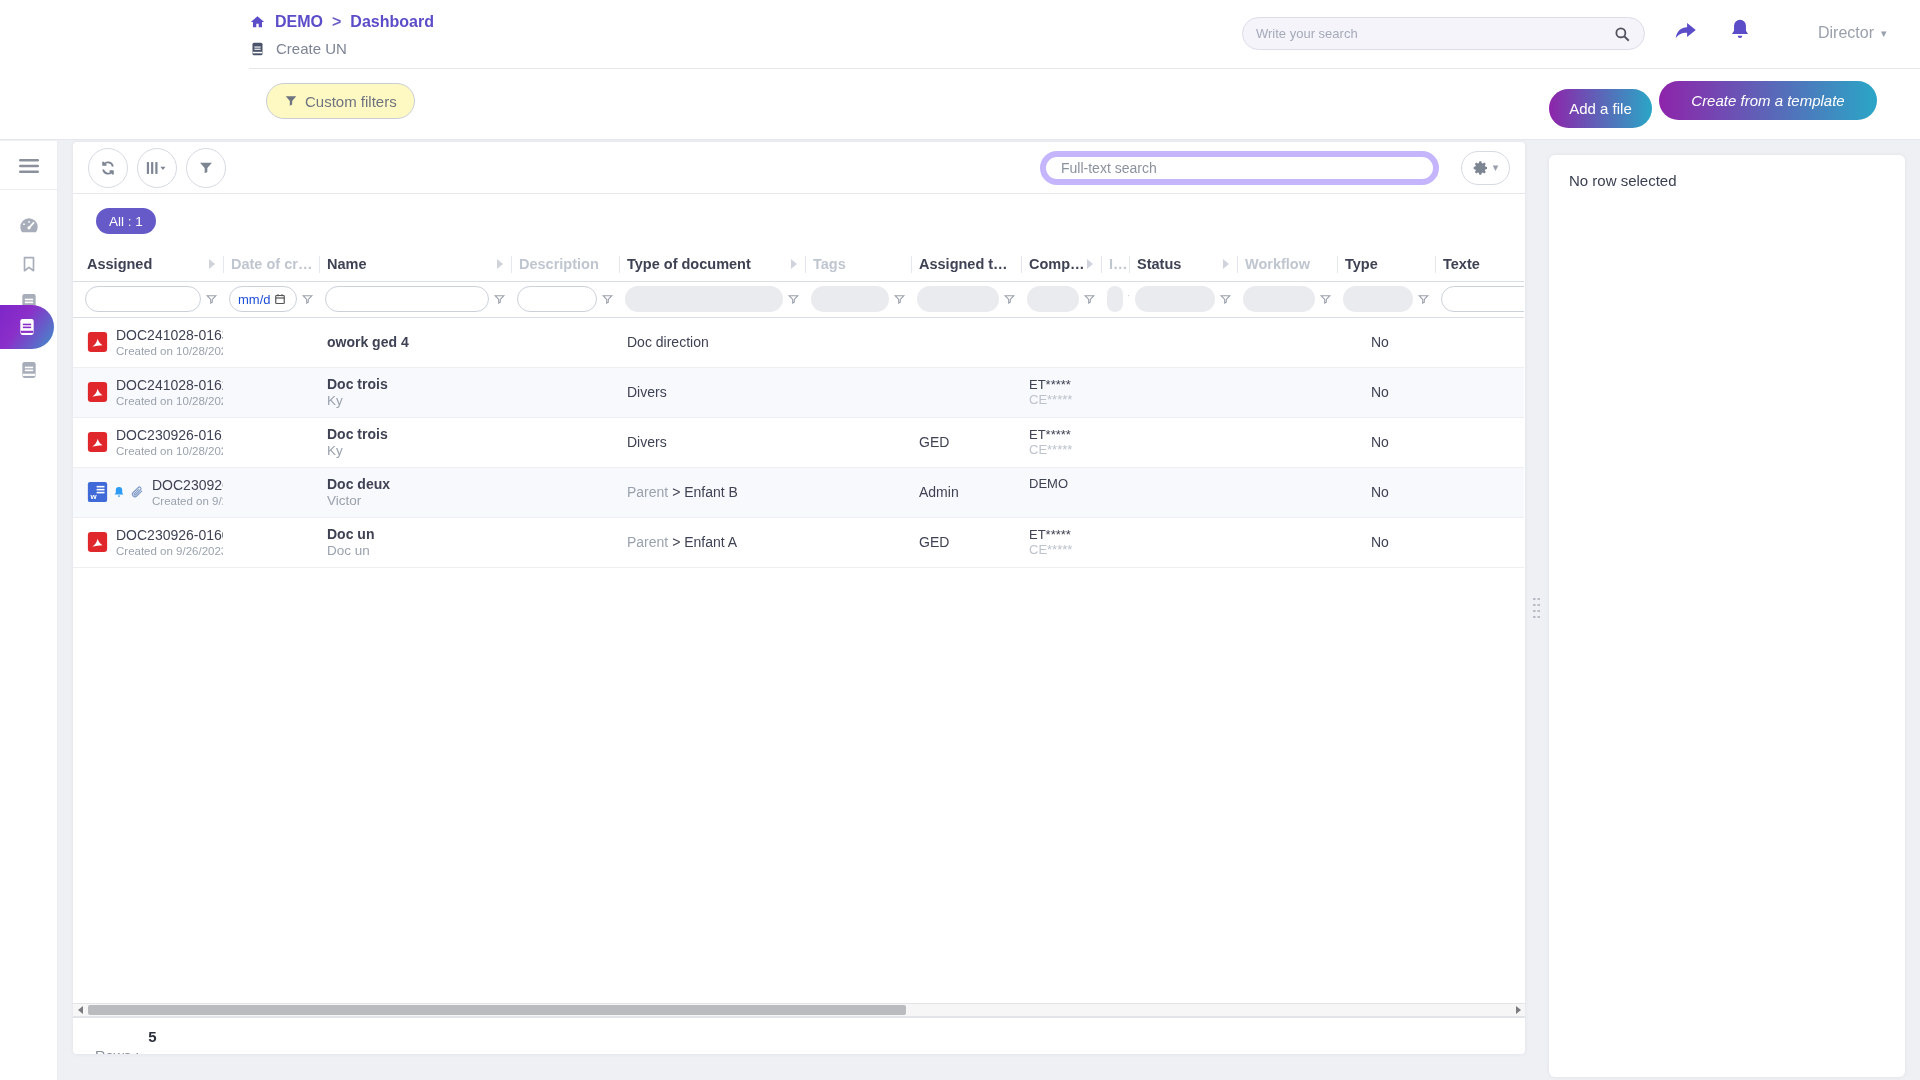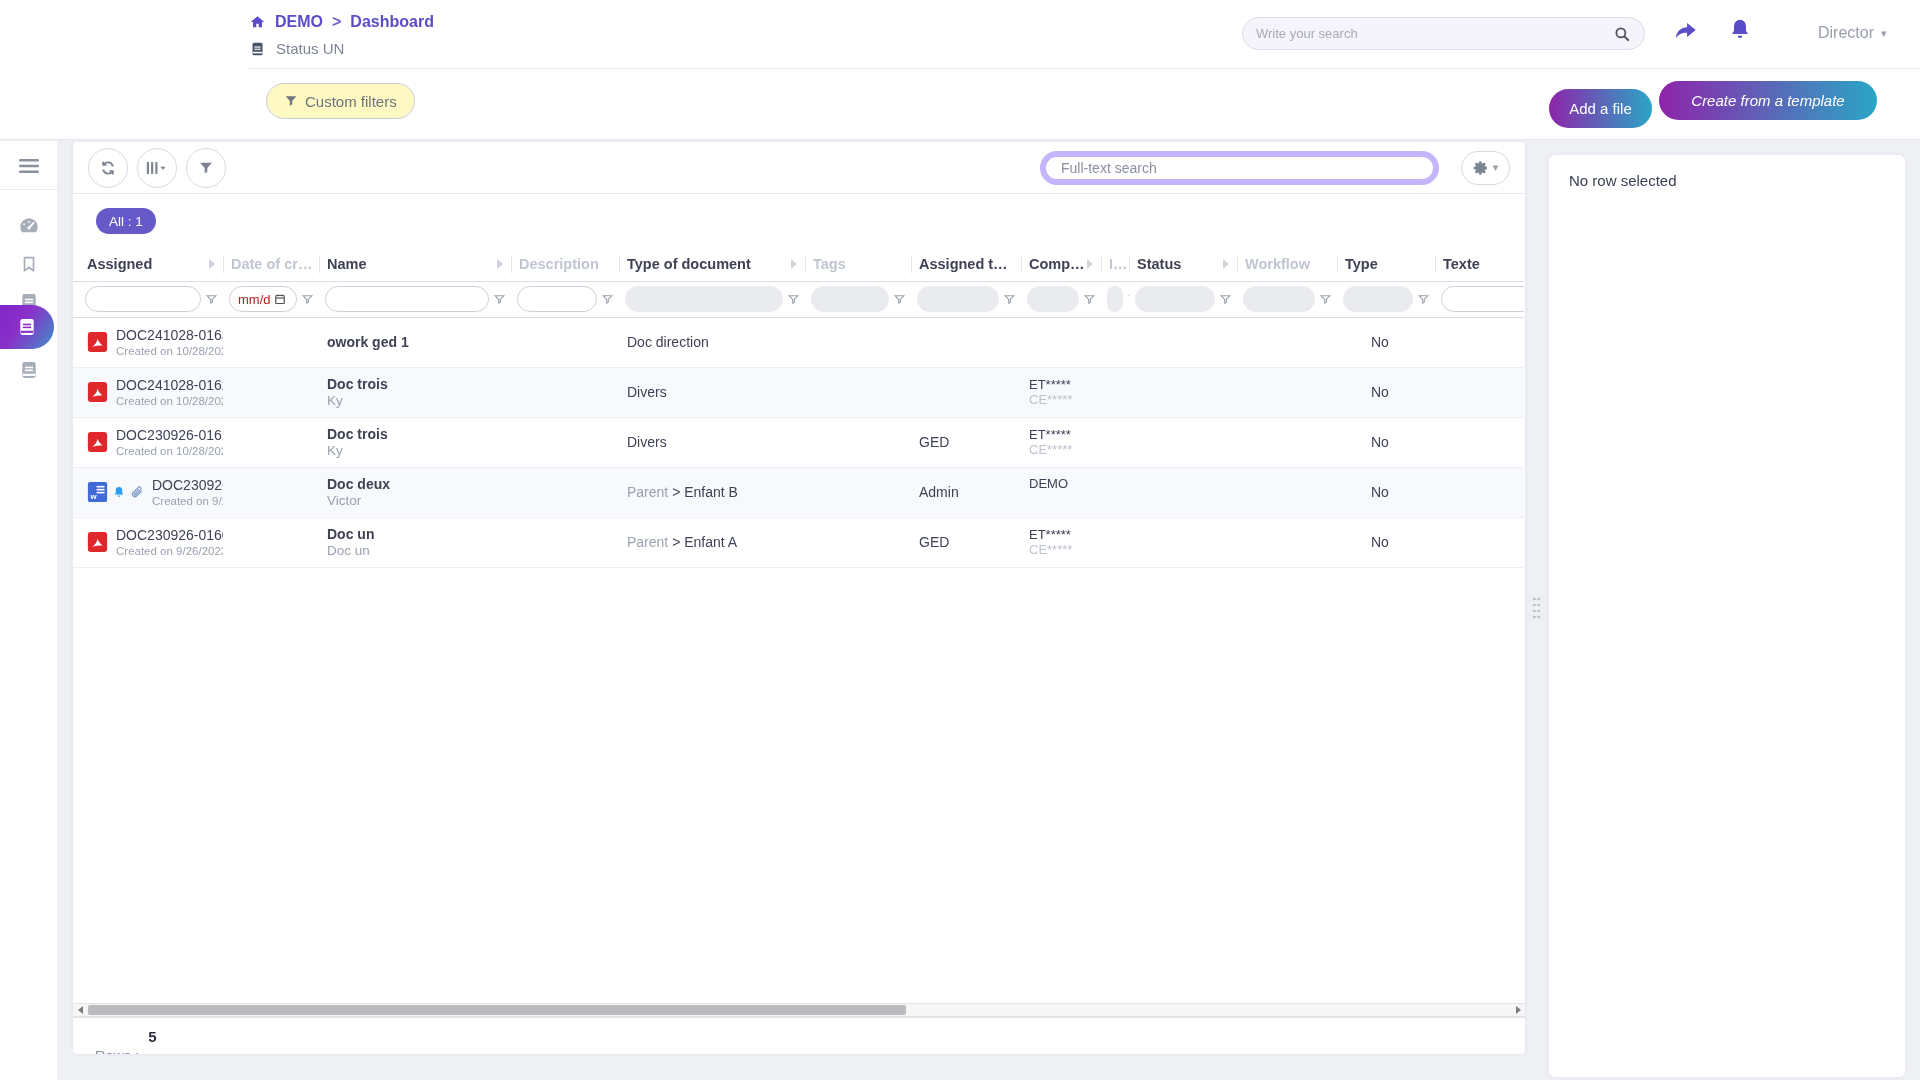--- a/index.html
+++ b/index.html
@@ -79,21 +79,21 @@
   th:first-child { padding-left:14px; }
   .sort-arr { margin-left:auto; margin-right:2px; width:0; height:0;
               border-left:6px solid #cfd4dc; border-top:5px solid transparent; border-bottom:5px solid transparent; }
   tr.filters td { height:36px; border-bottom:1px solid #d9dde4; padding:0 5px 0 6px; }
   tr.filters td:first-child { padding-left:12px; }
   .fwrap { display:flex; align-items:center; gap:4px; }
   .fpill { height:26px; border-radius:13px; flex:1; min-width:0; display:flex; align-items:center; padding:0 8px; }
   .fpill.txt { background:#fff; border:1px solid #ccd2da; }
   .fpill.dis { background:#e9ebef; border:none; }
   .fpill input { width:100%; border:none; outline:none; background:transparent; font-family:inherit; font-size:13px; color:#555a66; }
-  .fpill .dateval { font-size:13px; color:#b91c1c; margin-right:3px; }
+  .fpill .dateval { font-size:13px; color:#1d4ed8; margin-right:3px; }
   .funnel { flex:none; cursor:pointer; }
   .fpill.wide { flex:none; width:115px; }
 
   tr.datarow td { height:50px; border-bottom:1px solid #edeff3; font-size:14px; color:#3f4254; padding:0 8px; }
   tr.datarow { cursor:pointer; }
   tr.alt td { background:#f8f9fc; }
   .ref-cell { display:flex; align-items:center; gap:8px; padding-left:6px; }
   .icon-stack { display:flex; align-items:center; gap:4px; flex:none; }
   .r1 { font-size:14px; color:#3f4254; line-height:17px; }
   .r2 { font-size:11.5px; color:#9aa2ae; line-height:14px; }
@@ -139,21 +139,21 @@
     <span style="color:#6b5fc9;">&gt;</span>
     <span>Dashboard</span>
   </div>
   <div class="space-row">
     <svg width="15" height="16" viewBox="0 0 24 24">
         <rect x="4" y="2" width="16" height="20" rx="2.5" fill="#49536a"></rect>
         <rect x="7" y="8" width="10" height="1.8" fill="#fff"></rect>
         <rect x="7" y="11.5" width="10" height="1.8" fill="#fff"></rect>
         <rect x="4.5" y="16.5" width="15" height="2.4" fill="#fff"></rect>
       </svg>
-    <span>Status UN</span>
+    <span>Create UN</span>
   </div>
   <div class="top-divider"></div>
 
   <div class="top-search">
     <input type="text" placeholder="Write your search" style="">
     <svg width="18" height="18" viewBox="0 0 24 24" fill="none" stroke="#51525e" stroke-width="2.4">
         <circle cx="10.5" cy="10.5" r="6"></circle>
         <line x1="15" y1="15" x2="21" y2="21"></line>
       </svg>
   </div>
@@ -499,21 +499,21 @@
                 </svg>
               </span>
           <span>
                 <div class="r1">DOC241028-01635-0</div>
                 <div class="r2">Created on 10/28/2024 10:42:50 PM</div>
               </span>
             </span>
           </td>
         <td></td>
         <td>
-            <div class="n1">owork ged 1</div>
+            <div class="n1">owork ged 4</div>
             <div class="n2"></div>
           </td>
         <td></td>
         <td><span class="type-prefix"></span><span>Doc direction</span></td>
         <td></td>
         <td><span></span></td>
         <td>
             <div class="c1"></div>
             <div class="c2"></div>
           </td>

